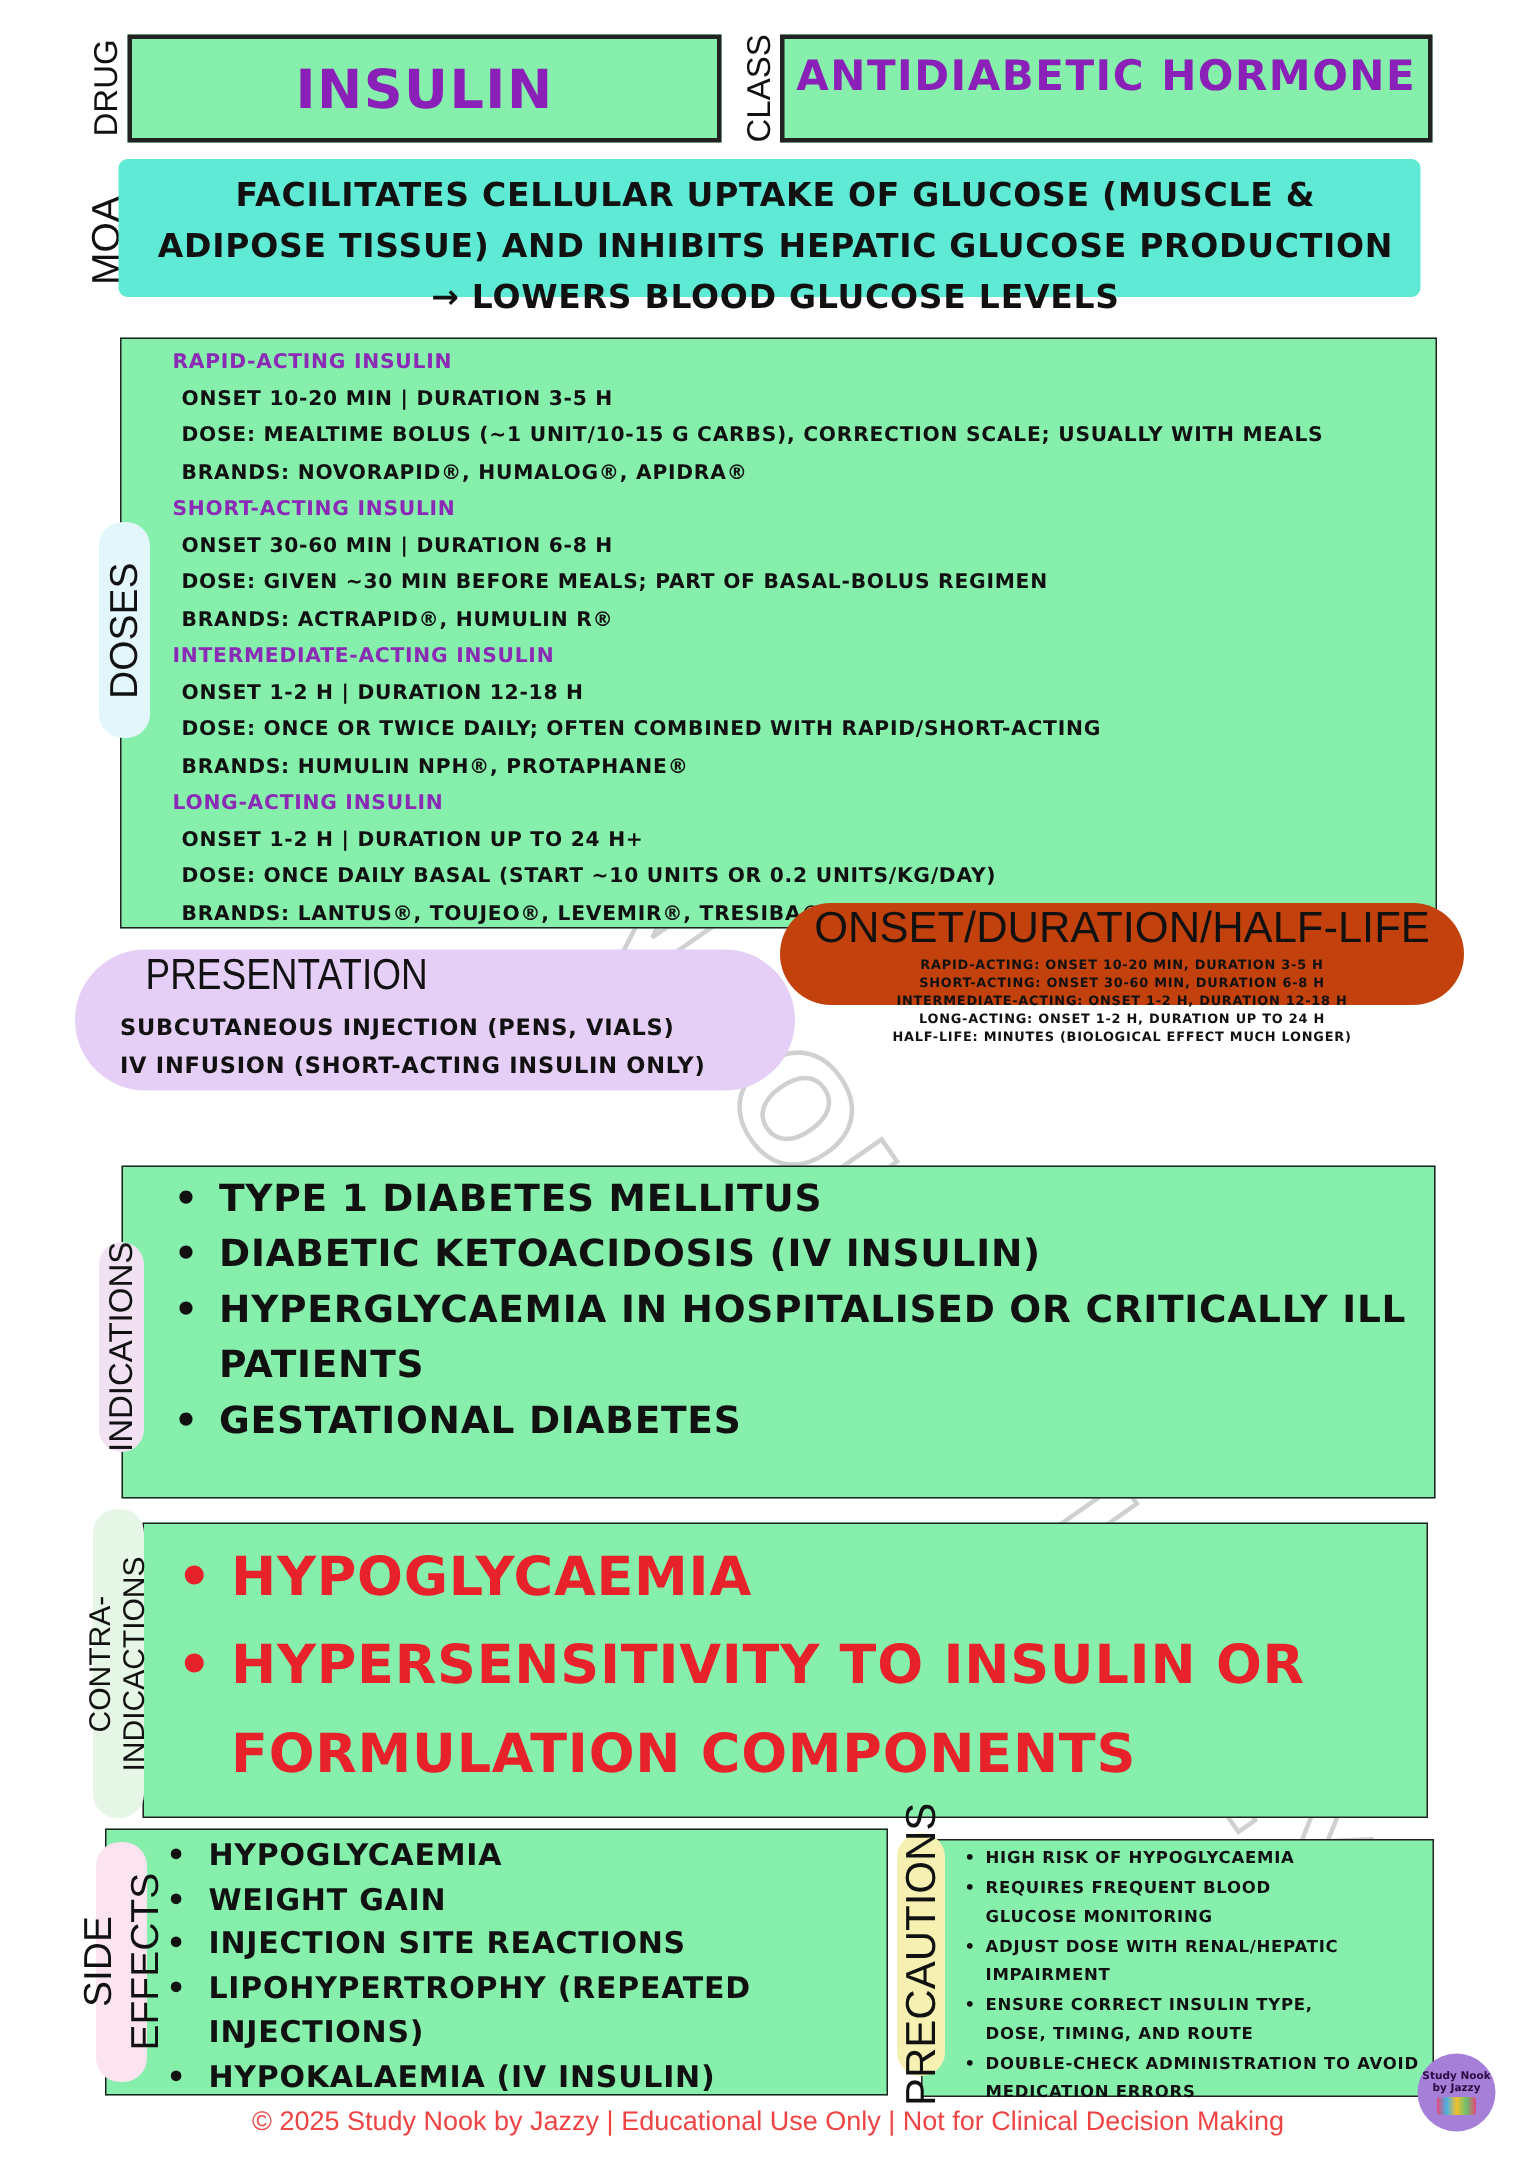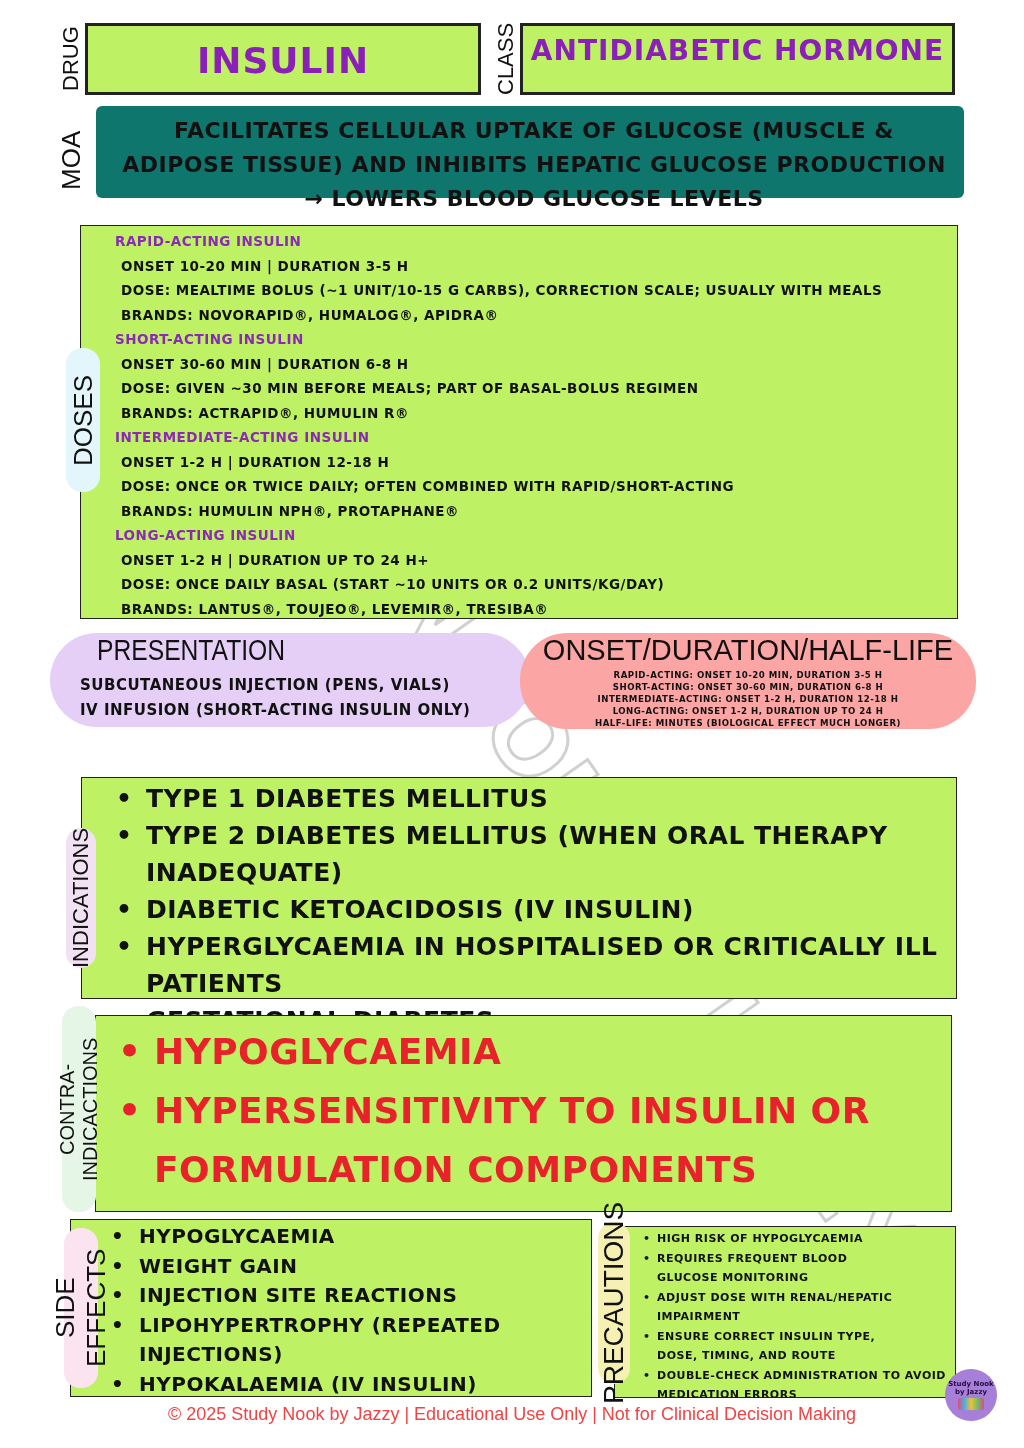--- a/index.html
+++ b/index.html
@@ -1,47 +1,47 @@
 <!DOCTYPE html>
 <html><head>
 <meta charset="utf-8">
 <style>
   html, body { margin: 0; padding: 0; background: #ffffff; }
   body { width: 1024px; height: 1448px; position: relative; overflow: hidden;
          font-family: "DejaVu Sans", sans-serif; color: #111; }
   .hand { font-family: "DejaVu Sans", sans-serif; font-weight: bold; text-transform: uppercase; letter-spacing: 0.5px; }
   .abs { position: absolute; }
-  .box { position: absolute; border: 2px solid #222; background: #bef264; box-sizing: border-box; }
+  .box { position: absolute; border: 2px solid #222; background: #86efac; box-sizing: border-box; }
   .vlabel { position: absolute; writing-mode: vertical-rl; transform: rotate(180deg);
             font-family: "Liberation Sans", sans-serif; color: #111; text-align: center;
             display: flex; align-items: center; justify-content: center; box-sizing: border-box; }
   .pill { border-radius: 16px; }
 
   
   #drug-box { left: 85px; top: 23px; width: 396px; height: 72px; border-width: 3px; }
   #class-box { left: 520px; top: 23px; width: 435px; height: 72px; border-width: 3px; }
   .title-purple { color: #8b20b8; font-size: 34px; font-weight: bold; text-transform: uppercase;
                   font-family: "DejaVu Sans", sans-serif; letter-spacing: 1px; }
   #drug-name { position: absolute; left: 0; right: 0; top: 14px; text-align: center; font-size: 36px; }
   #class-name { position: absolute; left: 0; right: 0; top: 8px; text-align: center; font-size: 28px; }
 
   
-  #moa-panel { left: 96px; top: 106px; width: 868px; height: 92px; background: #0f766e; border-radius: 6px; }
+  #moa-panel { left: 79px; top: 106px; width: 868px; height: 92px; background: #5eead4; border-radius: 6px; }
   #moa-text { position: absolute; left: 20px; right: 12px; top: 8px; text-align: center;
               font-size: 22px; line-height: 34px; }
 
   
   #doses-box { left: 80px; top: 225px; width: 878px; height: 394px; border-width: 1.5px; }
   .dose-head { color: #8b2ab5; font-size: 13.5px; line-height: 24.5px; margin-left: 34px; }
   .dose-line { font-size: 13.5px; line-height: 24.5px; margin-left: 40px; white-space: nowrap; }
   #doses-list { position: absolute; left: 0; top: 3px; }
 
   
   #pres-pill { left: 50px; top: 633px; width: 480px; height: 94px; background: #e6cff6; border-radius: 47px; }
-  #onset-pill { left: 520px; top: 633px; width: 456px; height: 96px; background: #fca5a5; border-radius: 47px; }
+  #onset-pill { left: 520px; top: 602px; width: 456px; height: 68px; background: #c2410c; border-radius: 47px; }
   #pres-title { position: absolute; left: 47px; top: 1px; font-family: "Liberation Sans", sans-serif;
                 font-size: 29px; transform: scaleX(0.85); transform-origin: left; }
   .pres-line { font-size: 15px; line-height: 25px; }
   #pres-lines { position: absolute; left: 30px; width: 430px; top: 40px; }
   #onset-title { position: absolute; left: 0; right: 0; top: 1px; text-align: center;
                  font-family: "Liberation Sans", sans-serif; font-size: 29px; }
   #onset-lines { position: absolute; left: 0; right: 0; top: 36px; text-align: center; }
   .onset-line { font-size: 8.6px; line-height: 12px; }
 
   
@@ -140,21 +140,20 @@
     <div class="hand onset-line">INTERMEDIATE-ACTING: ONSET 1-2 H, DURATION 12-18 H</div>
     <div class="hand onset-line">LONG-ACTING: ONSET 1-2 H, DURATION UP TO 24 H</div>
     <div class="hand onset-line">HALF-LIFE: MINUTES (BIOLOGICAL EFFECT MUCH LONGER)</div>
   </div>
 </div>
 
 <div class="vlabel pill" style="left:66px;top:828px;width:30px;height:140px;font-size:22px;background:#f1e1f3;z-index:2;">INDICATIONS</div>
 <div id="ind-box" class="box">
   <ul id="ind-list">
     <li class="hand">TYPE 1 DIABETES MELLITUS</li>
-    <li class="hand" style="width:760px;">TYPE 2 DIABETES MELLITUS (WHEN ORAL THERAPY INADEQUATE)</li>
     <li class="hand">DIABETIC KETOACIDOSIS (IV INSULIN)</li>
     <li class="hand" style="width:800px;">HYPERGLYCAEMIA IN HOSPITALISED OR CRITICALLY ILL PATIENTS</li>
     <li class="hand">GESTATIONAL DIABETES</li>
   </ul>
 </div>
 
 <div class="vlabel pill" style="left:62px;top:1006px;width:34px;height:206px;font-size:20px;background:#e6f6e6;z-index:2;">CONTRA-INDICACTIONS</div>
 <div id="contra-box" class="box">
   <ul id="contra-list">
     <li class="hand">HYPOGLYCAEMIA</li>

